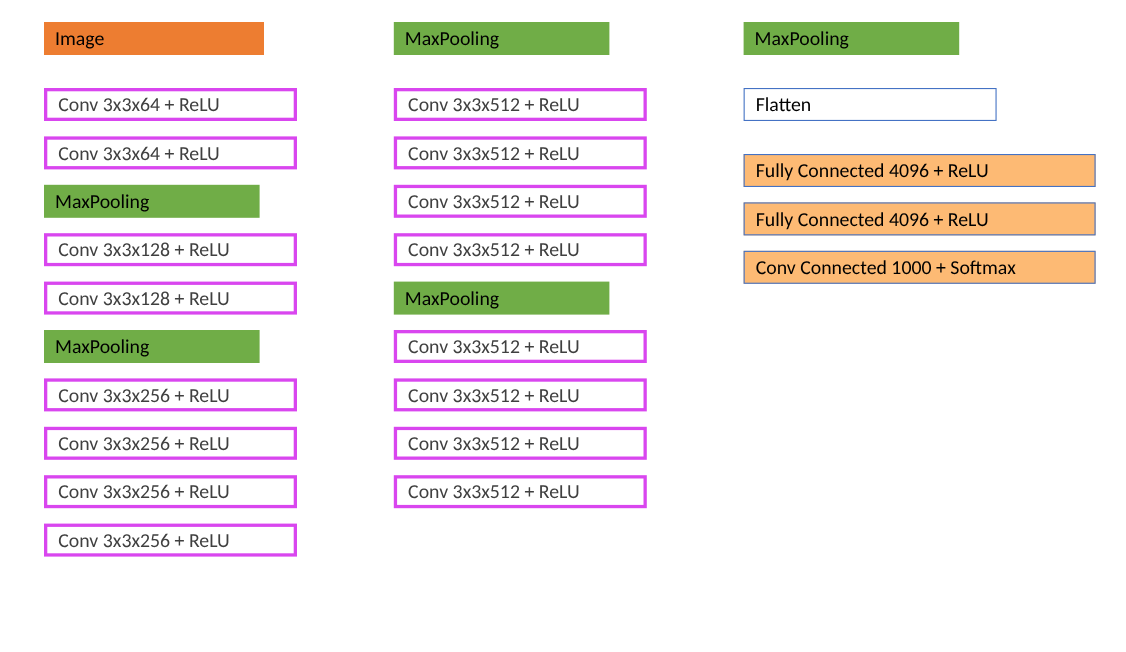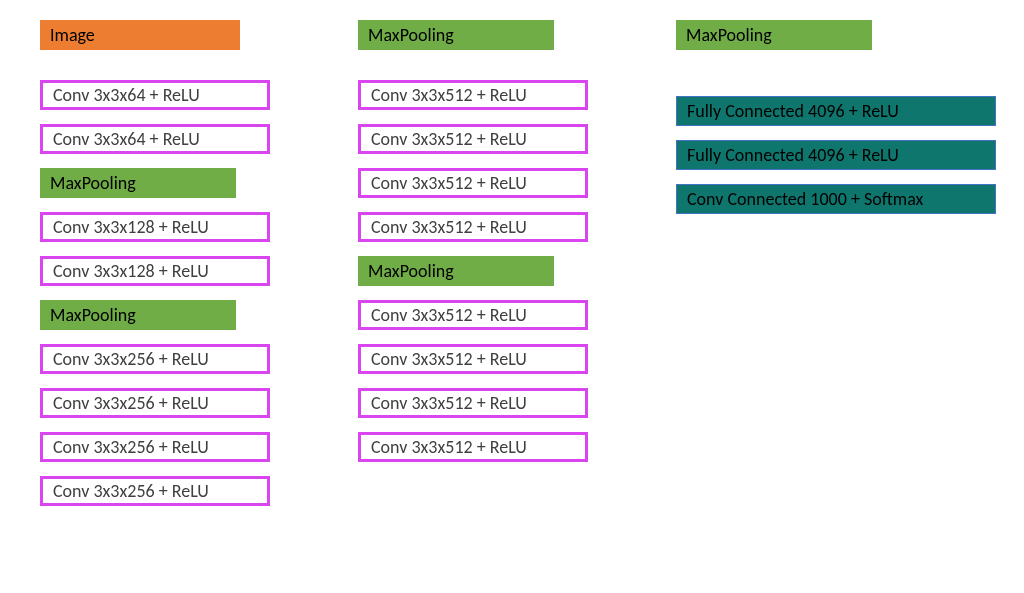--- a/index.html
+++ b/index.html
@@ -52,21 +52,21 @@
       border: none;
       width: 196px;
     }
     .flatten-block {
       background: #fff;
       border: 1px solid #4472c4;
       color: #000;
       width: 230px;
     }
     .fc-block {
-      background: #0f766e;
+      background: #fdba74;
       border: 1px solid #4472c4;
       color: #000;
       width: 320px;
     }
     .spacer-small {
       height: 2px;
     }
   </style>
 </head>
 <body>
@@ -98,18 +98,19 @@
     <div class="block maxpool-block">MaxPooling</div>
     <div class="block conv-block">Conv 3x3x512 + ReLU</div>
     <div class="block conv-block">Conv 3x3x512 + ReLU</div>
     <div class="block conv-block">Conv 3x3x512 + ReLU</div>
     <div class="block conv-block">Conv 3x3x512 + ReLU</div>
   </div>
 
   <div class="column column-3">
     <div class="block maxpool-block">MaxPooling</div>
     <div class="spacer-small"></div>
+    <div class="block flatten-block">Flatten</div>
     <div class="spacer-small"></div>
     <div class="block fc-block">Fully Connected 4096 + ReLU</div>
     <div class="block fc-block">Fully Connected 4096 + ReLU</div>
     <div class="block fc-block">Conv Connected 1000 + Softmax</div>
   </div>
 </div>
 
 </body></html>

